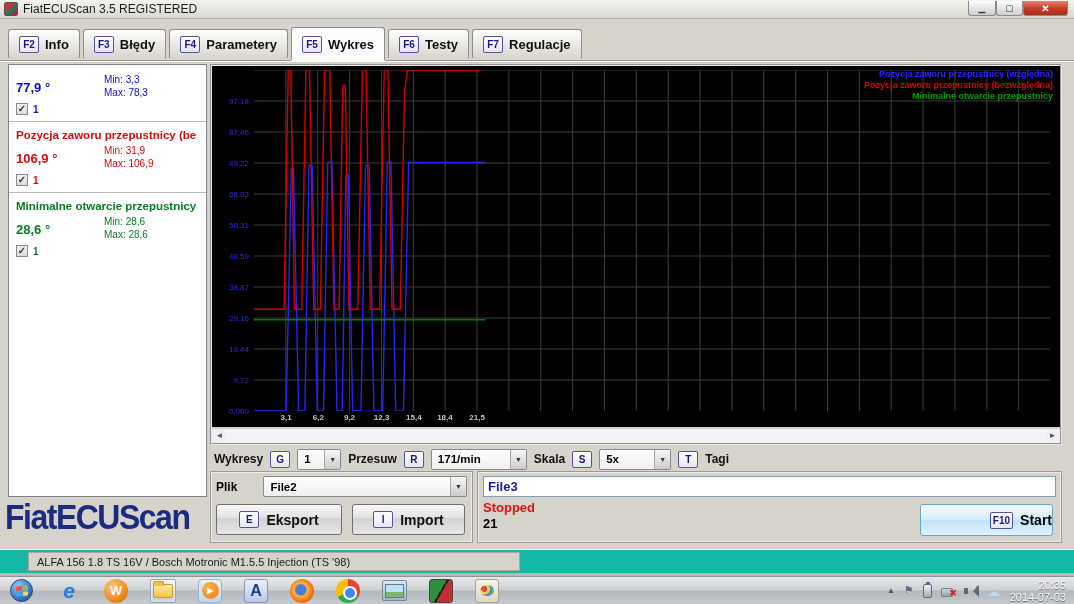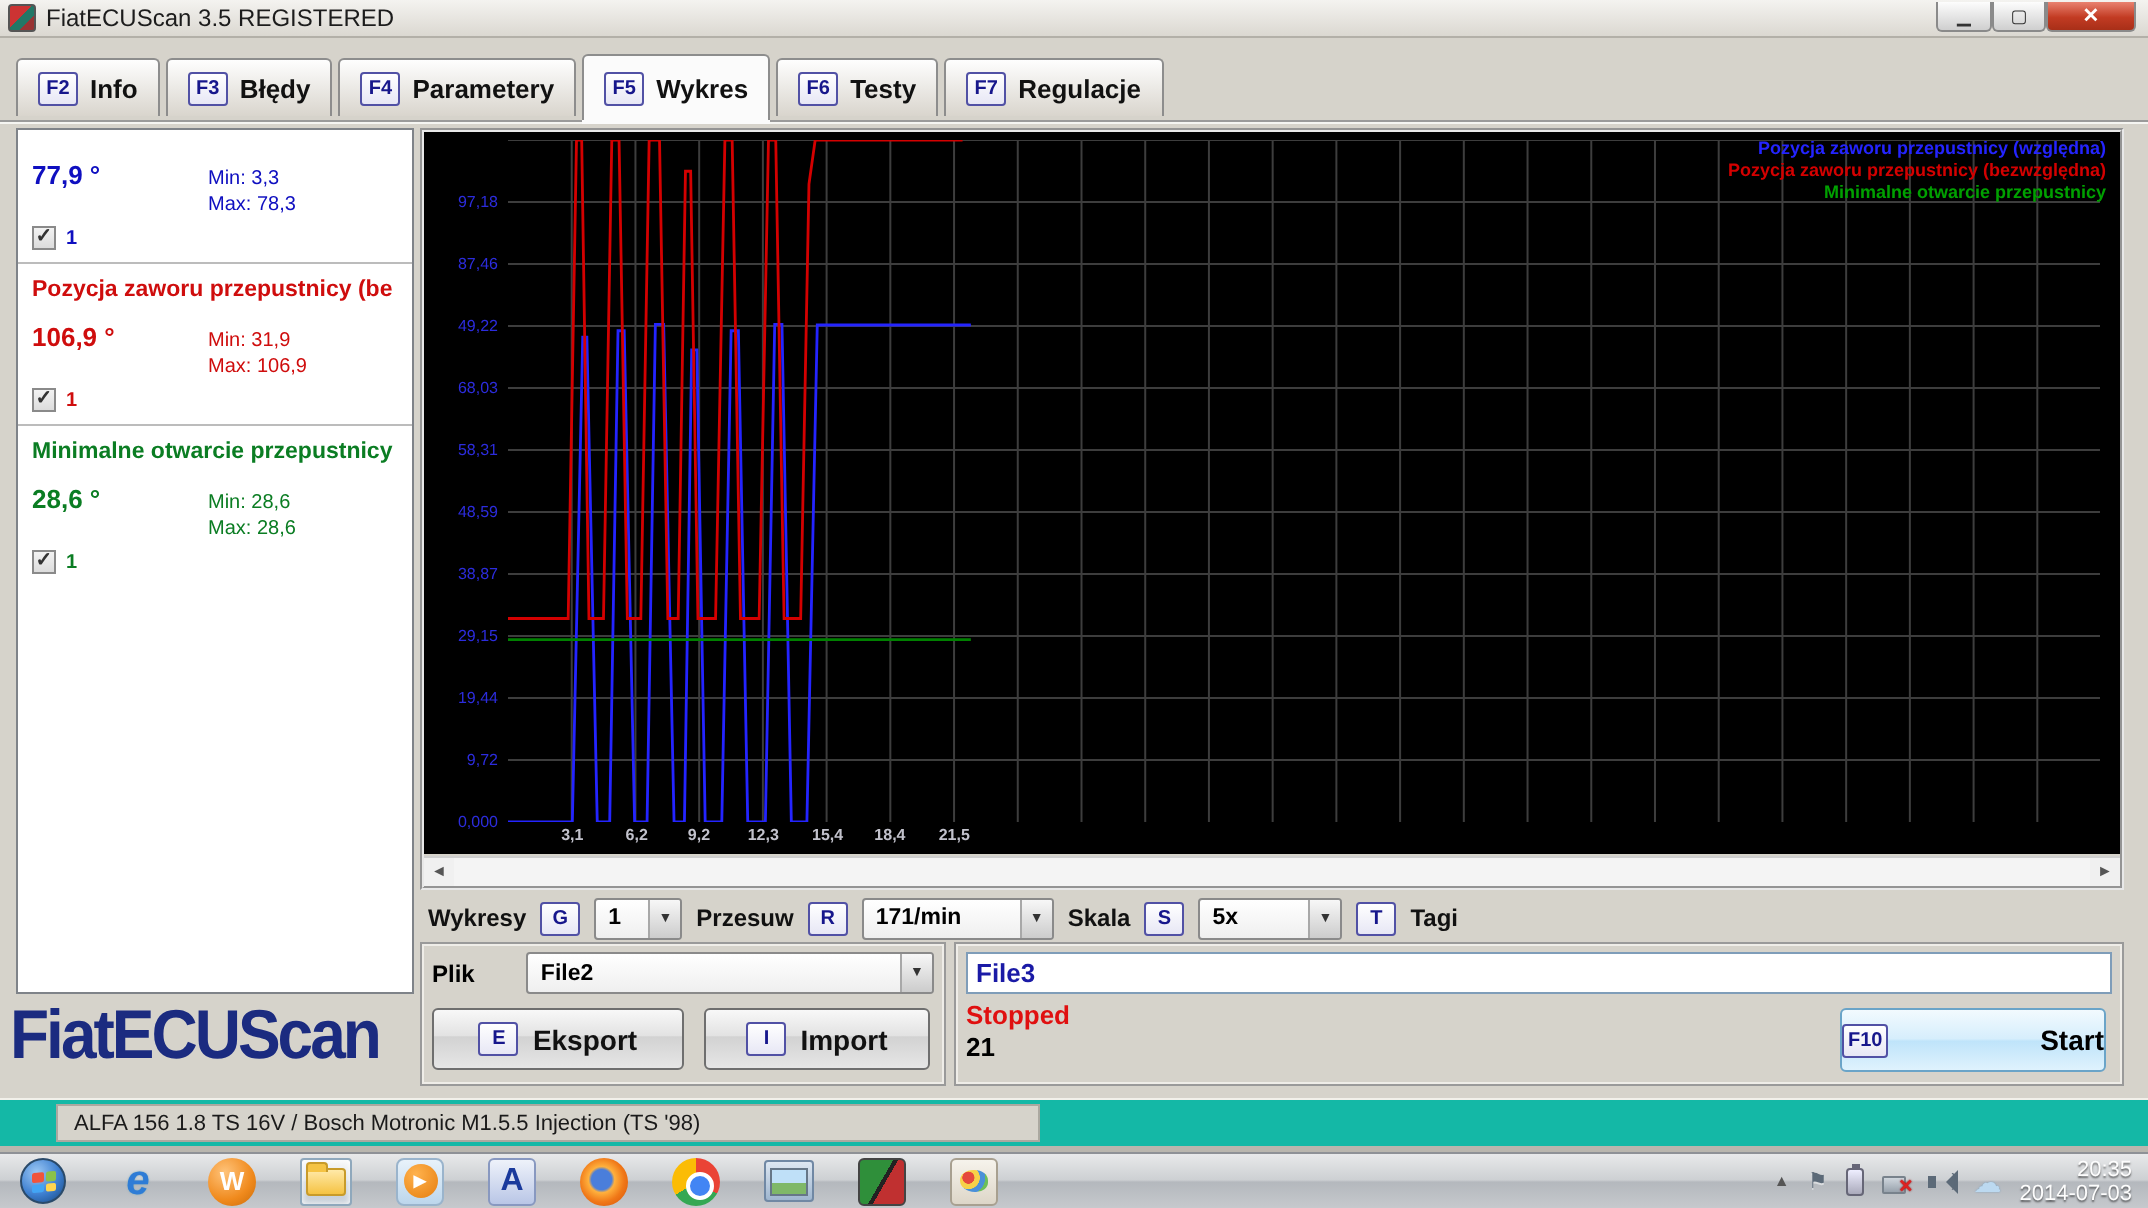--- a/index.html
+++ b/index.html
@@ -25,21 +25,21 @@
   .page-divider { position:absolute; top:60px; left:0; width:1074px; height:1px; background:#9a9a9a; }
   .page-divider2 { position:absolute; top:61px; left:0; width:1074px; height:1px; background:#f5f5f2; }
 
   
   .param-panel { position:absolute; left:8px; top:64px; width:199px; height:433px; background:#fff; border:1px solid #7f8389; overflow:hidden; }
   .param-block { padding:5px 0 4px 0; }
   .param-block + .param-block { border-top:1px solid #bcbcbc; }
   .pname { padding:2px 7px 0; font-size:11.5px; font-weight:bold; white-space:nowrap; overflow:hidden; }
   .pvals { display:flex; padding:3px 7px 0; }
   .pvalue { width:88px; font-size:13px; font-weight:bold; padding-top:7px; }
-  .pminmax { font-size:10px; line-height:13px;margin-top:10px; }
+  .pminmax { font-size:10px; line-height:13px; }
   .pcheck { display:flex; align-items:center; gap:5px; padding:4px 7px 2px; font-size:10px; font-weight:bold; }
   .checkbox { width:12px; height:12px; border:1px solid #8a8a8a; background:linear-gradient(#f2f2f2,#dcdcdc); color:#333; font-size:10px; line-height:10px; text-align:center; }
   .c-blue { color:#0f0fc0; } .c-red { color:#cf0d0d; } .c-green { color:#0b7d23; }
 
   .logo { position:absolute; left:5px; top:499px; font-size:32px; font-weight:bold; letter-spacing:-1.5px; color:#1b2b80; transform:scaleY(1.08); }
 
   
   .chart-panel { position:absolute; left:210px; top:64px; width:852px; height:381px; border:2px groove #e8e8e8; background:#d6d3cb; }
   .chart-black { position:absolute; left:0; top:0; width:848px; height:361px; background:#000; }
   .legend { position:absolute; top:3px; right:7px; text-align:right; font-size:9px; font-weight:bold; line-height:11px; z-index:3; }
@@ -66,21 +66,21 @@
   .group-left { left:210px; width:263px; }
   .group-right { left:477px; width:585px; }
   .plik-row { display:flex; align-items:center; }
   .plik-label { width:48px; font-size:12px; font-weight:bold; }
   .btn-row { display:flex; gap:10px; margin-top:7px; }
   .btn { height:31px; border:1px solid #6f6f6f; border-radius:3px; background:linear-gradient(#f8f8f8,#e2e2e2 45%,#d2d2d2 46%,#e6e6e6); display:flex; align-items:center; justify-content:center; gap:7px; font-size:14px; font-weight:bold; color:#111; }
   .btn-eksport { width:126px; } .btn-import { width:113px; }
   .file-input { width:573px; height:21px; border:1px solid #7f9db9; background:#fff; font-size:13px; font-weight:bold; color:#1a1aa6; padding:2px 4px; font-family:"Liberation Sans",sans-serif; }
   .rec-status { margin-top:3px; font-size:13px; font-weight:bold; color:#e01010; line-height:16px; }
   .rec-counter { font-size:13px; font-weight:bold; color:#000000; line-height:16px; }
-  .btn-start { position:absolute; right:8px; bottom:6px; width:133px; height:32px; border:1px solid #6aa4c8; border-radius:3px; background:linear-gradient(#f2fafe,#d6eefc 48%,#bfe4fa 52%,#dff2fd); display:flex; align-items:center; justify-content:space-between; gap:7px; font-size:14px; font-weight:bold; color:#000; }
+  .btn-start { position:absolute; right:8px; bottom:6px; width:133px; height:32px; border:1px solid #6aa4c8; border-radius:3px; background:linear-gradient(#f2fafe,#d6eefc 48%,#bfe4fa 52%,#dff2fd); display:flex; align-items:center; justify-content:flex-end; gap:7px; font-size:14px; font-weight:bold; color:#000; }
 
   
   .status-bar { position:absolute; left:0; top:549px; width:1074px; height:24px; background:#14b8a6; border-top:1px solid #f2f0ea; }
   .vehicle-cell { position:absolute; left:28px; top:2px; height:19px; width:492px; border:1px solid #aba8a0; display:flex; align-items:center; padding:0 8px; font-size:11px; color:#1a1a1a; background:#d6d3cb; white-space:nowrap; }
 
   
   .taskbar { position:absolute; left:0; bottom:0; width:1074px; height:28px; background:linear-gradient(#e8e9ea,#cdd0d3 48%,#b4b8bd 52%,#c6c9cd); border-top:1px solid #8e9196; display:flex; align-items:center; }
   .tb-icons { display:flex; align-items:center; gap:22px; padding-left:8px; }
   .tb-icon { width:26px; height:24px; position:relative; display:flex; align-items:center; justify-content:center; font-weight:bold; }
   .tb-btn-active { border:1px solid #8fa8bc; border-radius:2px; background:linear-gradient(rgba(255,255,255,.75),rgba(200,215,230,.5)); box-shadow:inset 0 0 3px #fff; }

